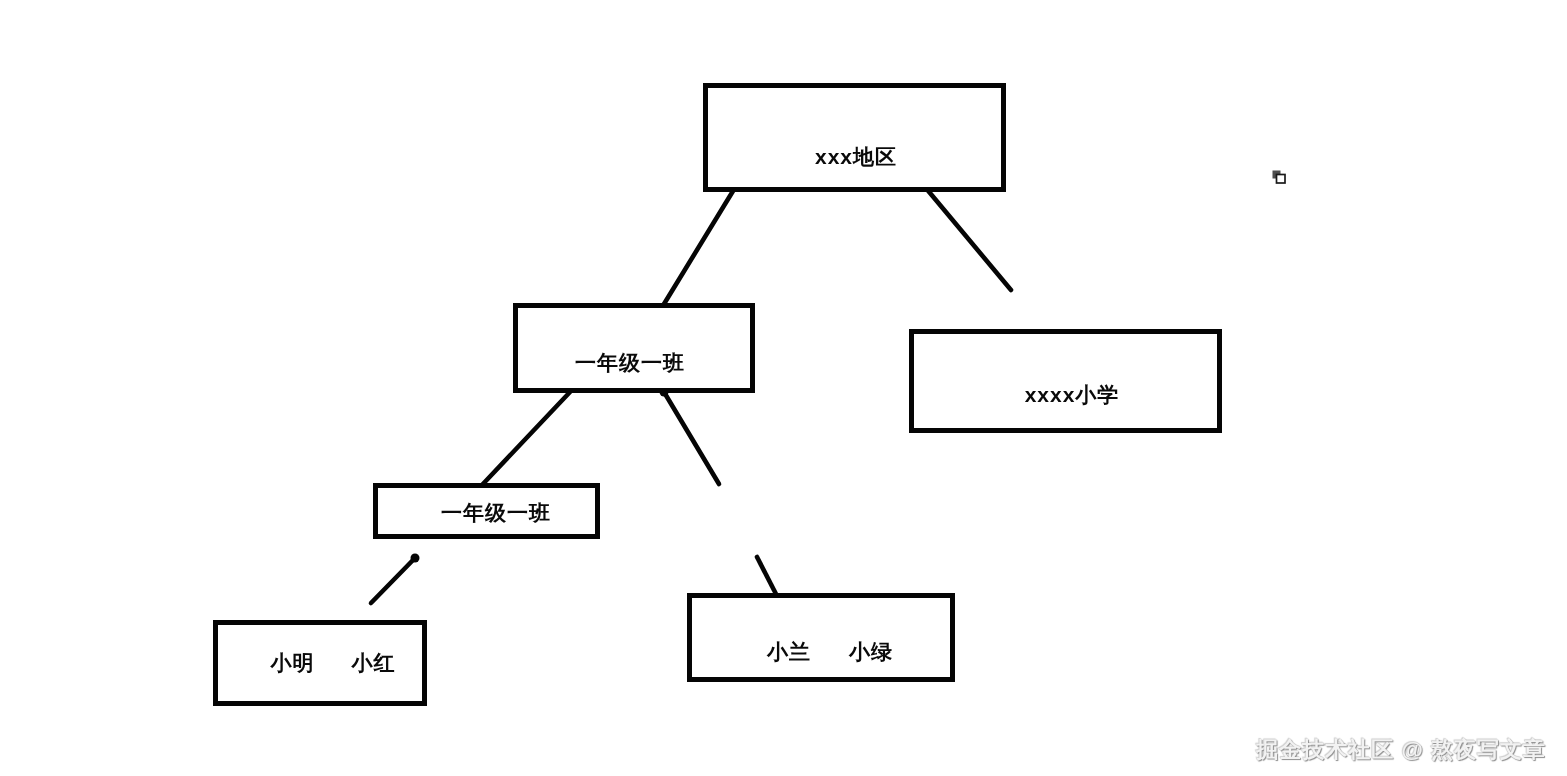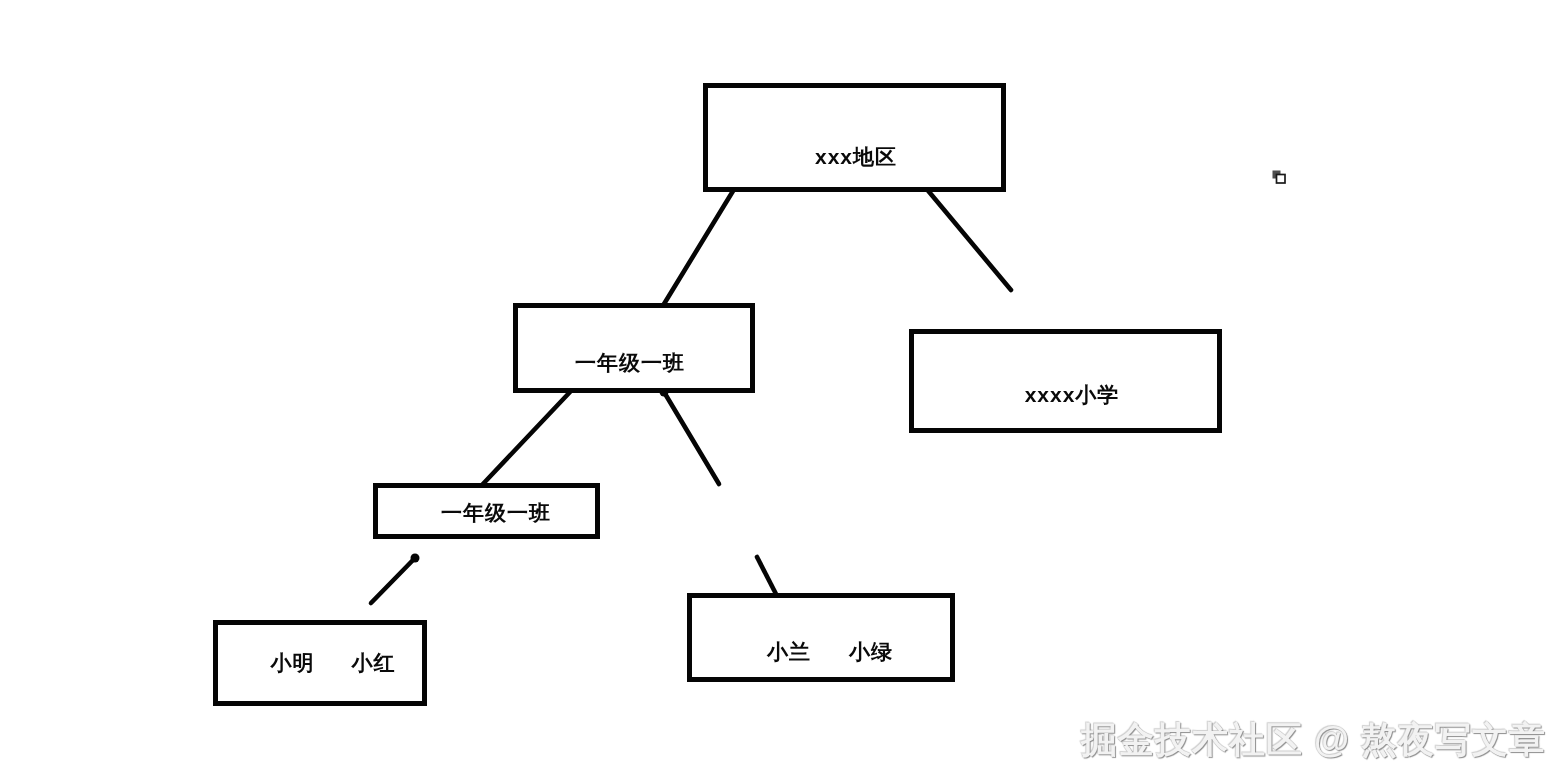--- a/index.html
+++ b/index.html
@@ -40,21 +40,21 @@
   .node-school-r    { left: 909px; top: 289px; width: 313px; height: 104px; padding-top: 28px; padding-right: 29px; margin-top: 40px; }
   .node-class-1     { left: 373px; top: 483px; width: 227px; height:  56px; padding-top: 3px;  padding-right: 23px; }
   .node-class-2     { left: 634px; top: 480px; width: 216px; height:  78px; padding-top: 6px;  padding-right: 30px; }
   .node-students-1  { left: 213px; top: 599px; width: 214px; height:  86px; padding-right: 16px; column-gap: 37px; margin-top: 21px; }
   .node-students-2  { left: 647px; top: 593px; width: 268px; height:  89px; padding-top: 29px; padding-left: 18px; column-gap: 38px; margin-left: 40px; }
   .watermark {
     position: absolute;
     right: 21px;
     bottom: 11px;
     z-index: 3;
-    font-size: 36px;
+    font-size: 22px;
     font-weight: 700;
     letter-spacing: 1px;
     color: #f2f2f2;
     text-shadow: 1px 1px 1px #8d8d8d, -1px -1px 1px #cfcfcf, 0 0 1px #a8a8a8;
     user-select: none;
   }
   .copy-cursor {
     position: absolute;
     left: 1271px;
     top: 169px;

